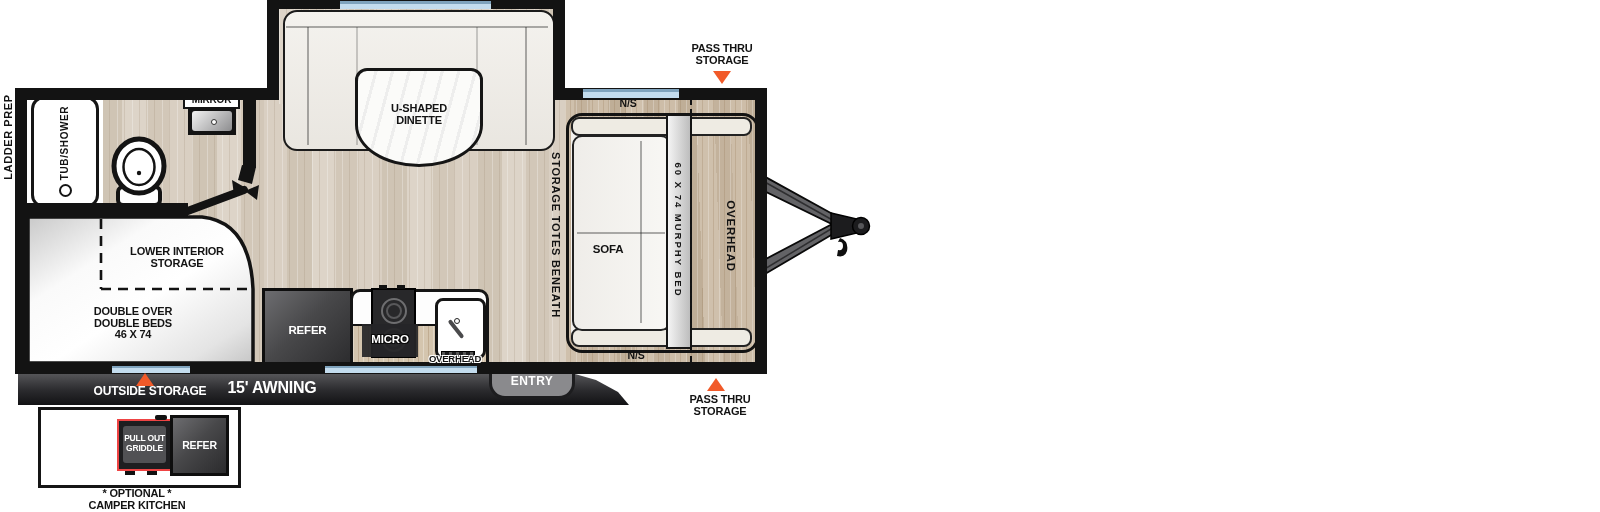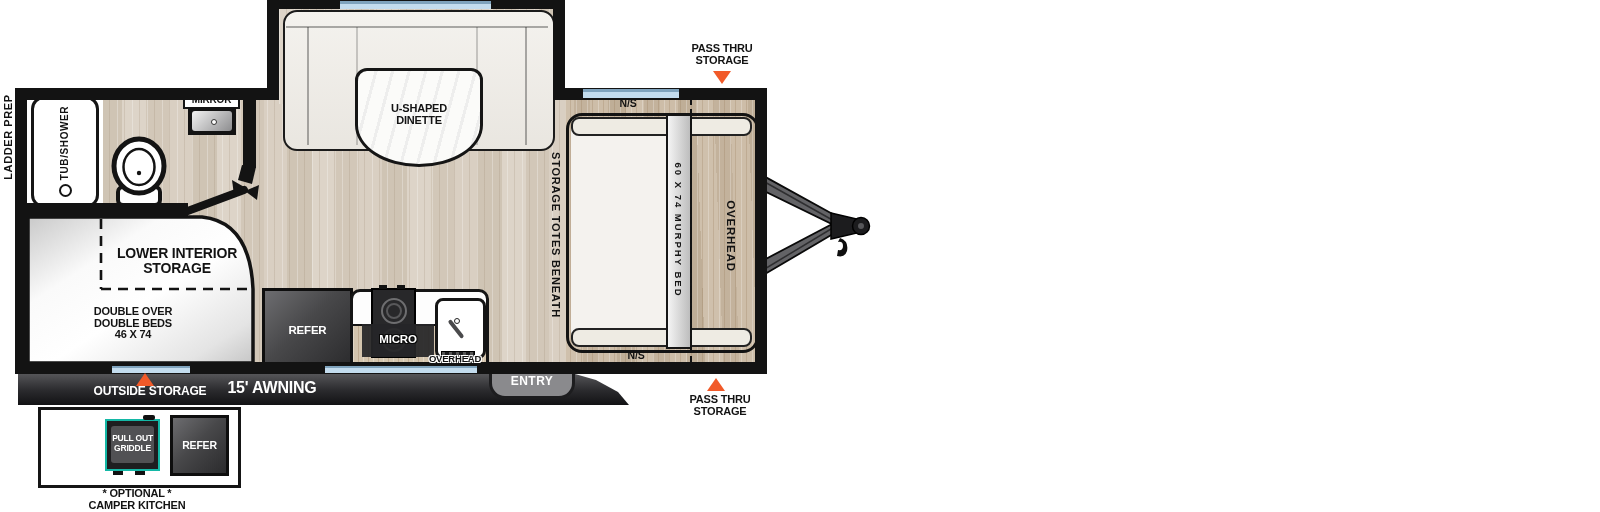--- a/index.html
+++ b/index.html
@@ -111,21 +111,21 @@
   <div class="abs" style="left:183px;top:92px;width:53px;height:13px;background:#fff;border:2px solid #151515;">
     <div class="lbl" style="left:0;right:0;top:1px;font-size:10px;">MIRROR</div>
   </div>
   <div class="abs" style="left:188px;top:107px;width:48px;height:28px;background:#131313;">
     <div class="abs" style="left:4px;top:4px;right:4px;bottom:4px;border-radius:3px;background:linear-gradient(135deg,#f2f2f2,#8d8d8f);"></div>
     <div class="abs" style="left:23px;top:12px;width:4px;height:4px;border-radius:50%;background:#fff;border:1px solid #333;"></div>
   </div>
   <div class="wall" style="left:243px;top:88px;width:13px;height:80px;"></div>
   <div class="wall" style="left:22px;top:203px;width:166px;height:13px;"></div>
 
-  <div class="lbl" style="left:106px;top:246px;width:142px;font-size:14px;">
+  <div class="lbl" style="left:106px;top:246px;width:142px;font-size:11px;">
     <span>LOWER INTERIOR</span><br>
     <span>STORAGE</span>
   </div>
   <div class="lbl" style="left:63px;top:306px;width:140px;font-size:11px;line-height:1.05;">
     <span>DOUBLE OVER</span><br>
     <span>DOUBLE BEDS</span><br>
     <span>46 X 74</span>
   </div>
 
   <div class="abs darkbox" style="left:262px;top:288px;width:85px;height:76px;">
@@ -135,33 +135,38 @@
     <div class="abs woodcab" style="left:0;right:0;top:32px;bottom:0;border-top:2px solid #131313;"></div>
   </div>
   <div class="abs" style="left:371px;top:288px;width:41px;height:66px;background:#28282a;border:2px solid #000;">
     <div class="abs" style="left:6px;top:-5px;width:8px;height:4px;background:#111;"></div>
     <div class="abs" style="left:24px;top:-5px;width:8px;height:4px;background:#111;"></div>
     <div class="abs" style="left:8px;top:8px;width:22px;height:22px;border:2px solid #6e6e70;border-radius:50%;"></div>
     <div class="abs" style="left:13px;top:13px;width:12px;height:12px;border:2px solid #58585a;border-radius:50%;"></div>
     <div class="abs" style="left:9px;top:38px;width:20px;height:20px;border:2px solid #6e6e70;border-radius:50%;"></div>
     <div class="abs" style="left:14px;top:43px;width:10px;height:10px;border:2px solid #58585a;border-radius:50%;"></div>
   </div>
-  <div class="abs" style="left:362px;top:324px;width:56px;height:33px;background:rgba(38,38,40,0.93);padding-left:16px;">
+  <div class="abs" style="left:362px;top:324px;width:56px;height:33px;background:rgba(38,38,40,0.93);">
     <div class="lbl whitetxt outline-b" style="left:0;right:0;top:9px;font-size:11.5px;">MICRO</div>
   </div>
   <div class="abs" style="left:435px;top:298px;width:45px;height:55px;background:#fff;border:3px solid #151515;border-radius:8px;">
     <div class="abs" style="left:16px;top:17px;width:4px;height:4px;border-radius:50%;background:#fff;border:1.5px solid #222;"></div>
     <div class="abs" style="left:7px;top:26px;width:22px;height:4px;background:#4a4a4c;border-radius:2px;transform:rotate(52deg);"></div>
   </div>
   <div class="abs" style="left:441px;top:351px;width:32px;height:10px;background:repeating-linear-gradient(90deg,#555 0 3px,#1c1c1e 3px 7px);border:1px solid #000;"></div>
 
   <div class="abs" style="left:566px;top:113px;width:187px;height:234px;border:3.5px solid #131313;border-radius:16px;"></div>
   <div class="abs" style="left:571px;top:117px;width:118px;height:226px;background:#f4f2ee;border-radius:10px;"></div>
   <div class="abs" style="left:571px;top:117px;width:177px;height:15px;background:#eeebe3;border:2px solid #222;border-radius:8px;"></div>
   <div class="abs" style="left:571px;top:328px;width:177px;height:15px;background:#eeebe3;border:2px solid #222;border-radius:8px;"></div>
+  <div class="abs" style="left:572px;top:135px;width:95px;height:192px;background:linear-gradient(90deg,#efede9,#f8f7f4);border:2.5px solid #222;border-radius:10px;">
+    <div class="thinline" style="left:66px;top:4px;width:2px;height:182px;"></div>
+    <div class="thinline" style="left:3px;top:95px;width:88px;height:2px;"></div>
+    <div class="lbl" style="left:4px;top:106px;width:60px;font-size:11.5px;">SOFA</div>
+  </div>
   <div class="abs" style="left:666px;top:114px;width:22px;height:231px;background:linear-gradient(90deg,#f4f4f4,#bdbdbd);border:2px solid #151515;">
     <div class="vtext" style="left:10px;top:114px;font-size:9.5px;letter-spacing:2px;">60 X 74 MURPHY BED</div>
   </div>
   <div class="abs" style="left:690px;top:99px;height:263px;border-left:2.6px dashed #131313;"></div>
   <div class="vtext" style="left:731px;top:236px;font-size:11.5px;letter-spacing:0.8px;">OVERHEAD</div>
   <div class="vtext" style="left:556px;top:235px;font-size:11px;letter-spacing:0.8px;">STORAGE TOTES BENEATH</div>
   <div class="lbl" style="left:600px;top:98px;width:56px;font-size:10.5px;">N/S</div>
   <div class="lbl" style="left:608px;top:350px;width:56px;font-size:10.5px;">N/S</div>
 
   <div class="bar"></div>
@@ -193,21 +198,21 @@
   </div>
   <div class="tri-down" style="left:713px;top:71px;"></div>
   <div class="tri-up" style="left:707px;top:378px;"></div>
   <div class="lbl" style="left:660px;top:394px;width:120px;font-size:11px;">
     <span>PASS THRU</span><br>
     <span>STORAGE</span>
   </div>
   <div class="tri-up" style="left:136px;top:373px;"></div>
 
   <div class="abs" style="left:38px;top:407px;width:197px;height:75px;background:#fff;border:3.5px solid #151515;">
-    <div class="abs" style="left:64px;top:9px;width:51px;height:48px;background:#1e1e20;border:2px solid #14b8a6;">
+    <div class="abs" style="left:76px;top:9px;width:51px;height:48px;background:#1e1e20;border:2px solid #ef4444;">
       <div class="abs" style="left:4px;top:5px;right:4px;bottom:6px;background:#515154;border-radius:3px;"></div>
       <div class="abs" style="left:36px;top:-6px;width:12px;height:5px;background:#111;border-radius:2px;"></div>
       <div class="abs" style="left:6px;bottom:-6px;width:10px;height:4px;background:#111;"></div>
       <div class="abs" style="left:28px;bottom:-6px;width:10px;height:4px;background:#111;"></div>
       <div class="lbl whitetxt" style="left:0;right:0;top:13px;font-size:8.5px;line-height:1.15;">
         <span>PULL OUT</span><br>
         <span>GRIDDLE</span>
       </div>
     </div>
     <div class="abs darkbox" style="left:129px;top:5px;width:53px;height:55px;">

